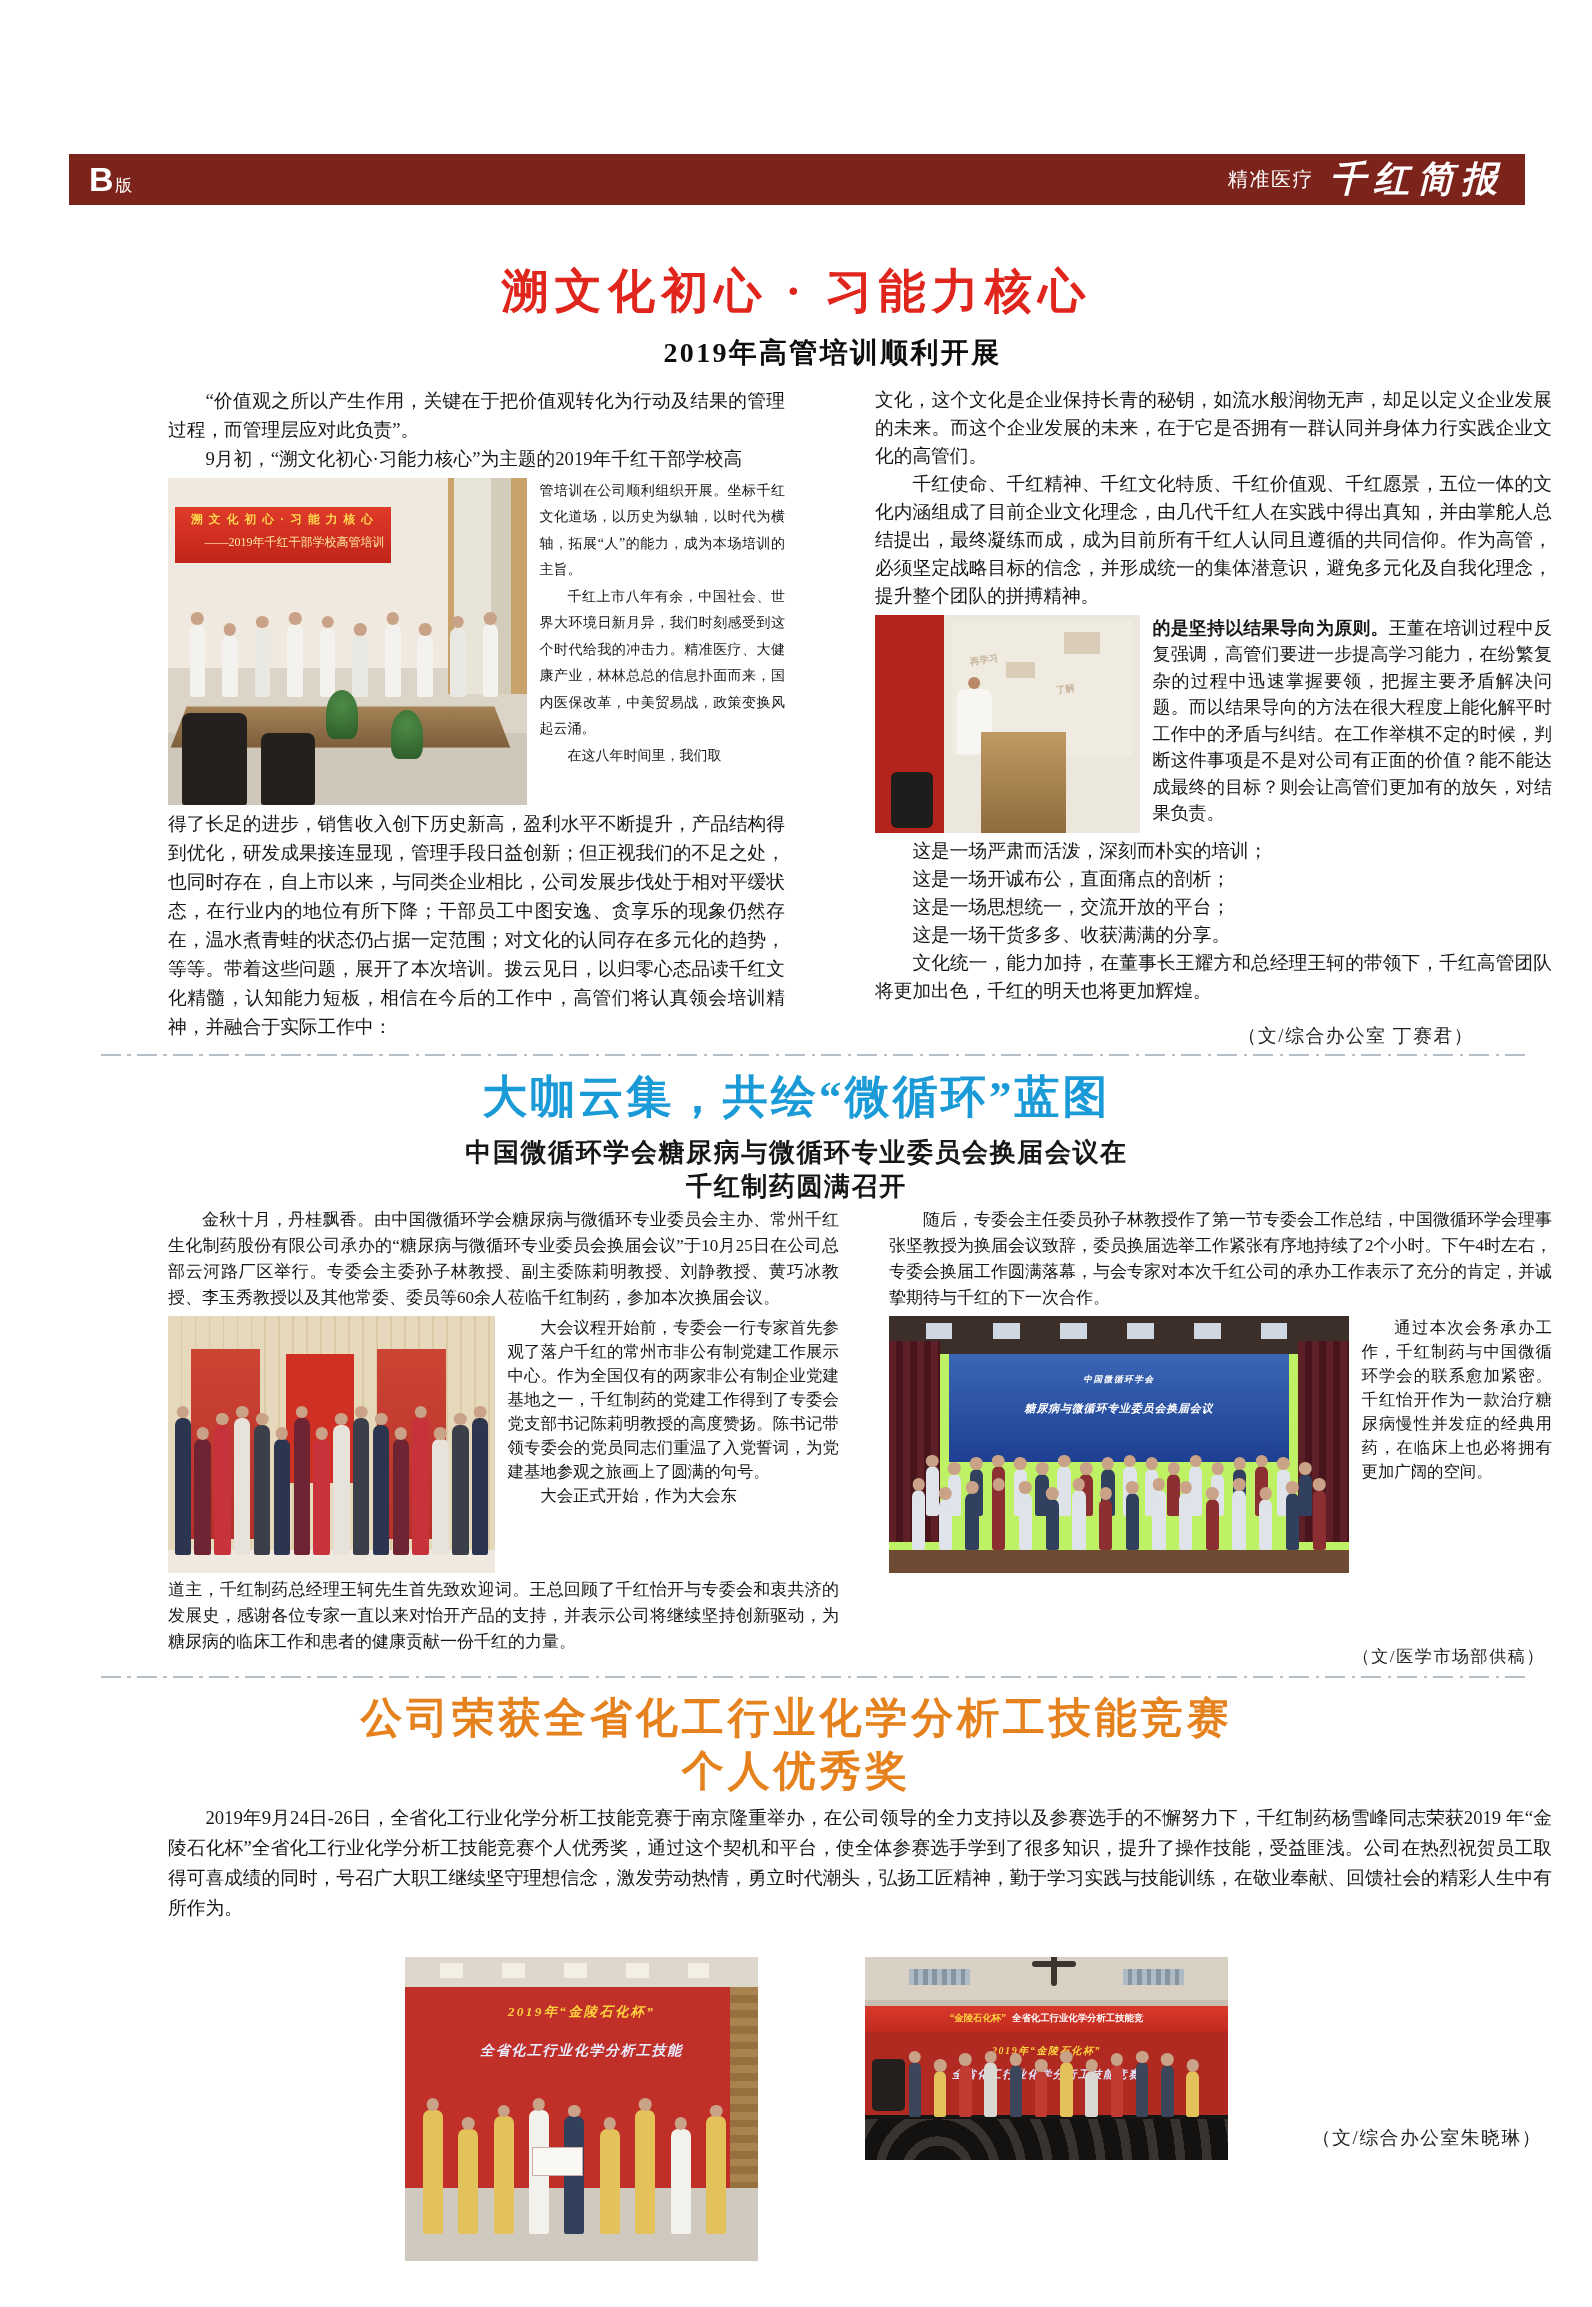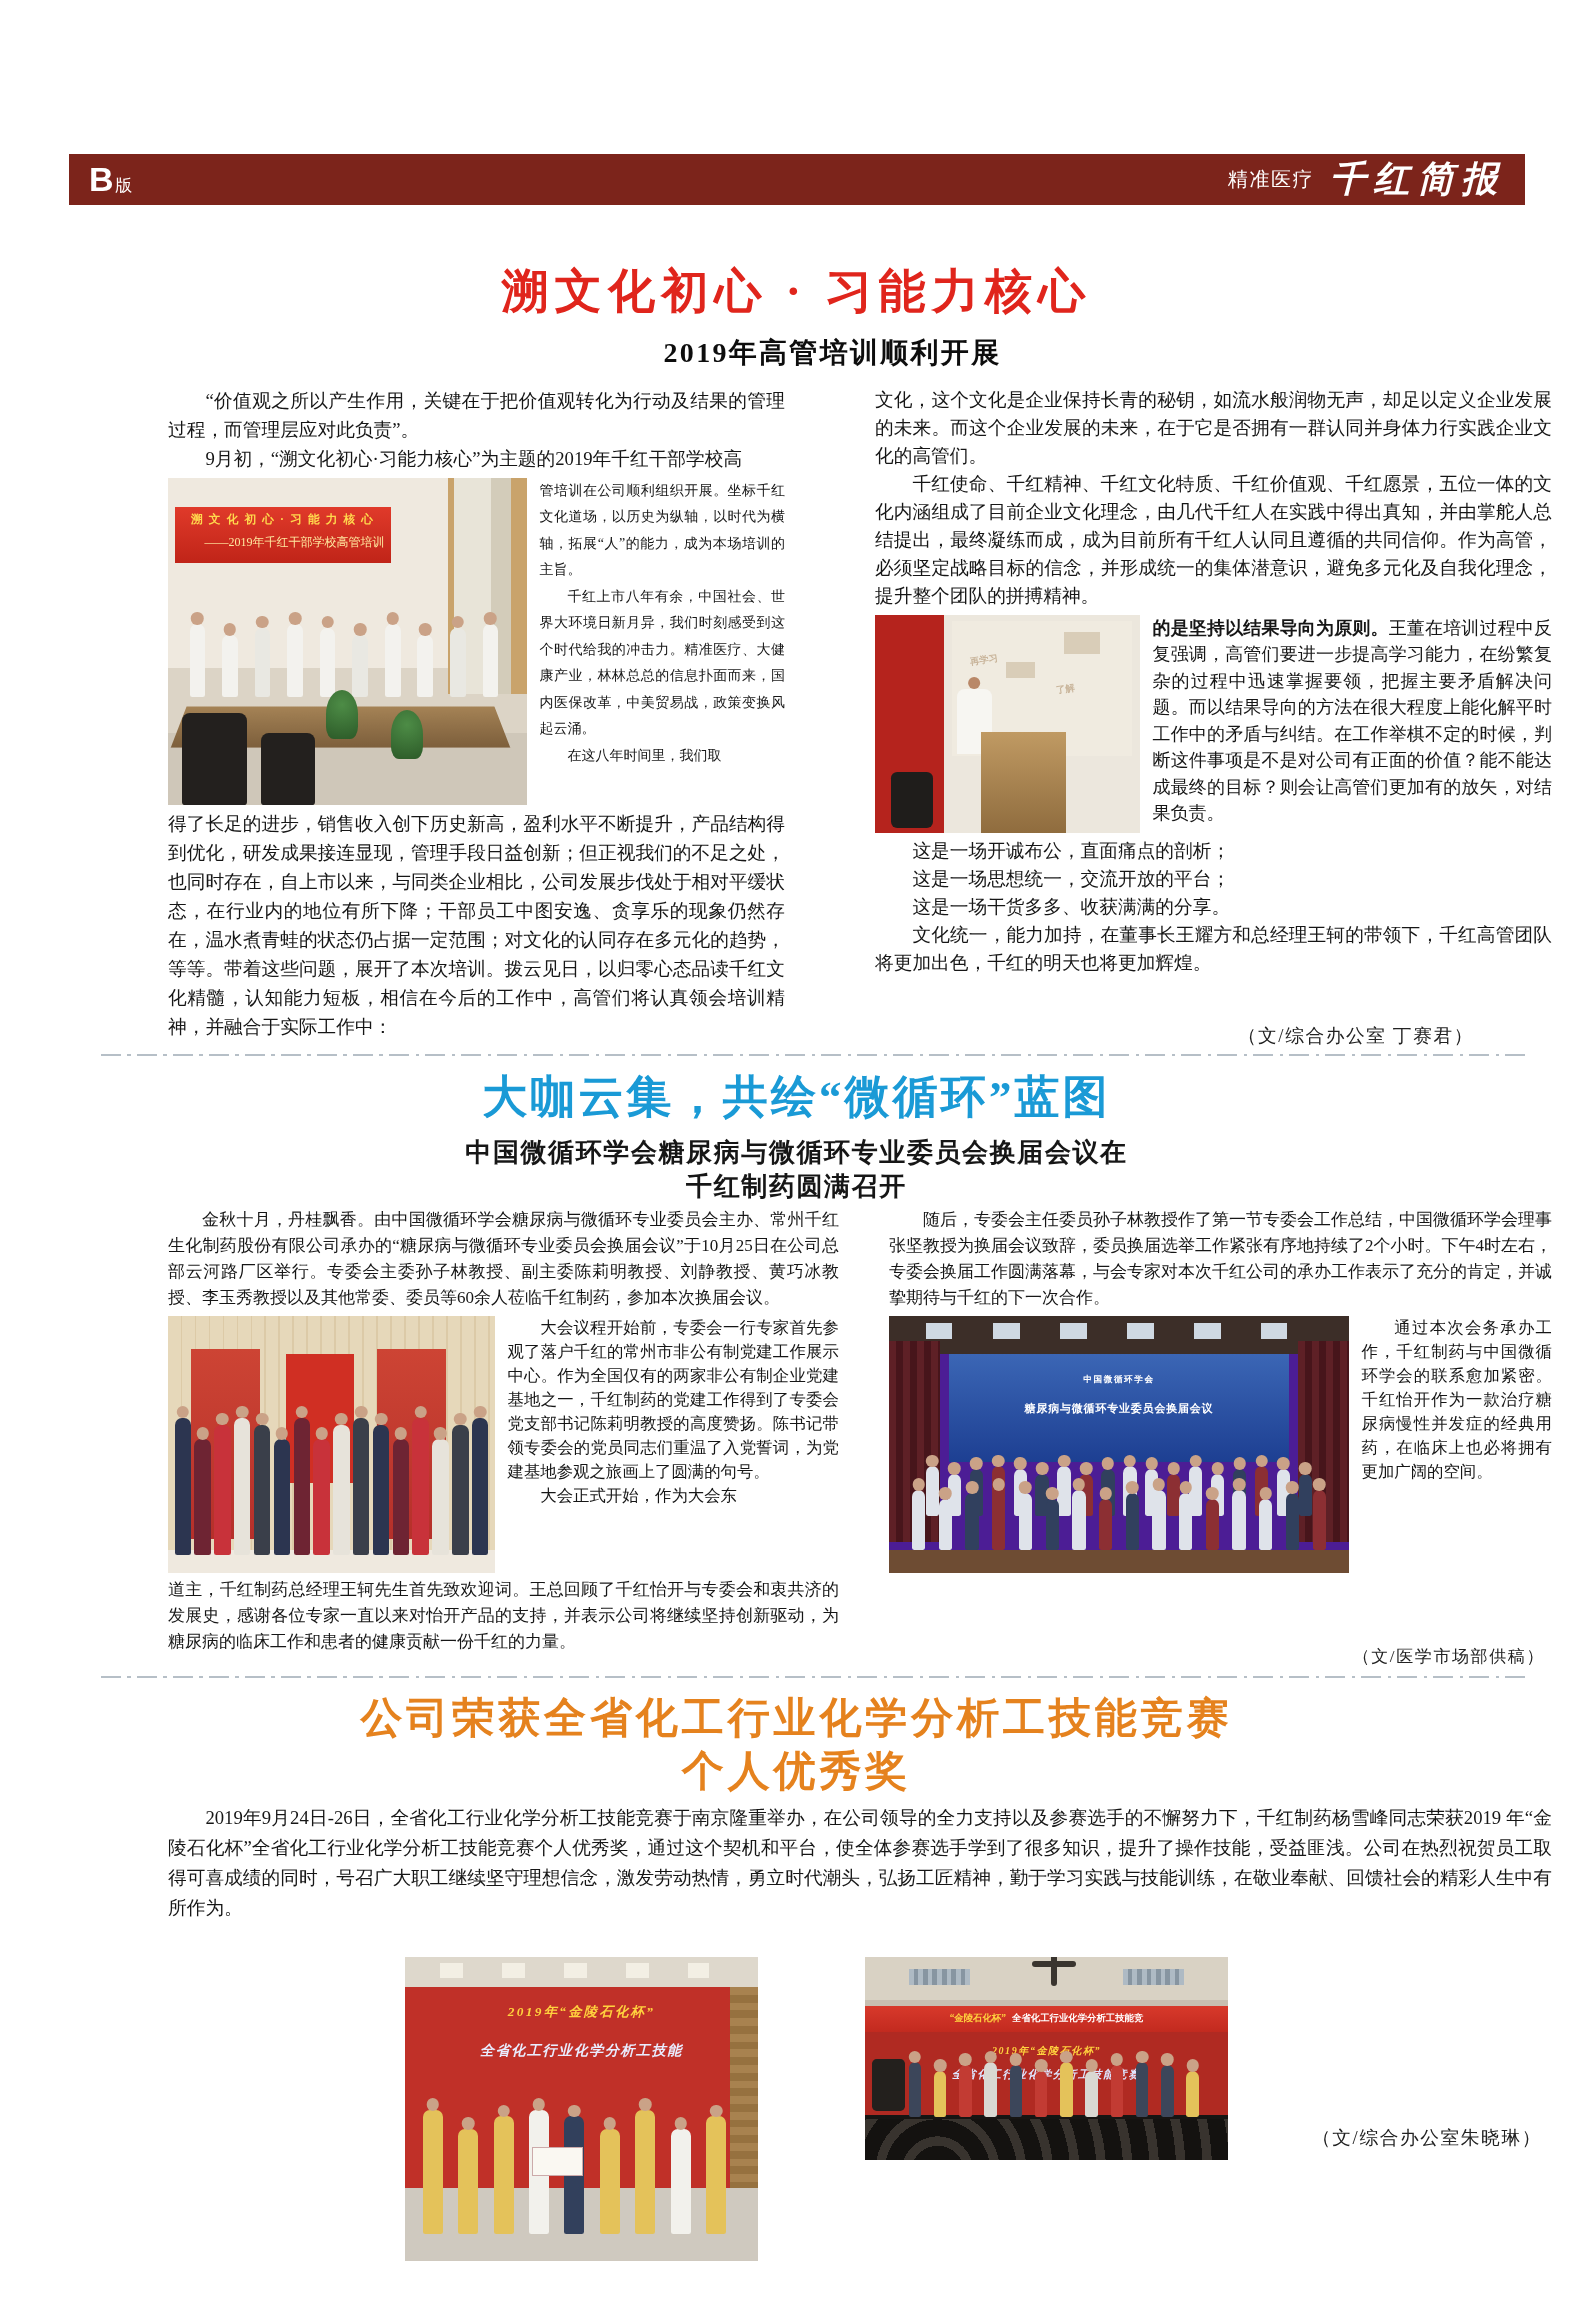--- a/index.html
+++ b/index.html
@@ -94,21 +94,21 @@
   .ph3 .flag{left:36%;top:15%;width:21%;height:50%;background:#d02f23;}
   .ph3 .floorbar{left:0;bottom:0;width:100%;height:9%;background:#efe9df;}
   .ph3 .people{left:2%;right:2%;bottom:7%;height:55%;}
   .ph3 .person{width:16.4px;}
   .ph3 .person:nth-child(5n+1){background:#2c3550;}
   .ph3 .person:nth-child(5n+2){background:#6e2433;}
   .ph3 .person:nth-child(5n+3){background:#c8323a;}
   .ph3 .person:nth-child(5n+4){background:#e7e3da;}
   .ph3 .person:nth-child(5n){background:#3a3f4a;}
   
-  .ph4{background:#4c1d95;}
+  .ph4{background:#bef264;font-style:italic;}
   .ph4 .ceiling{top:0;left:0;width:100%;height:15%;background:#3c2e28;}
   .ph4 .lights{top:3%;left:8%;width:84%;height:6%;
       background:repeating-linear-gradient(90deg,#cfd8e2 0 26.5px,transparent 26.5px 67px);}
   .ph4 .curtain{top:10%;width:11%;height:78%;background:repeating-linear-gradient(90deg,#5e2026 0 7px,#47151b 7px 14px);}
   .ph4 .screen{left:13%;top:15%;width:74%;height:42%;background:linear-gradient(#3b66b5,#1d3f92);
       color:#fff;text-align:center;}
   .ph4 .screen .l1{margin-top:3.5%;font-weight:bold;font-size:8.6px;letter-spacing:1.6px;}
   .ph4 .screen .l2{font-weight:bold;font-size:11px;letter-spacing:0.8px;margin-top:3.1px;}
   .ph4 .rowA{left:8%;right:8%;bottom:22%;height:20%;}
   .ph4 .rowB{left:5%;right:5%;bottom:9%;height:24%;}
@@ -216,20 +216,21 @@
           <span class="layer shape" style="left:30%;top:30%;width:16%;height:12%;"></span>
         </div>
         <div class="layer speaker"></div>
         <div class="layer podium"></div>
         <div class="layer chair"></div>
       </div>
       <div class="beside">
         <p><b>的是坚持以结果导向为原则。</b><span>王董在培训过程中反复强调，高管们要进一步提高学习能力，在纷繁复杂的过程中迅速掌握要领，把握主要矛盾解决问题。而以结果导向的方法在很大程度上能化解平时工作中的矛盾与纠结。在工作举棋不定的时候，判断这件事项是不是对公司有正面的价值？能不能达成最终的目标？则会让高管们更加有的放矢，对结果负责。</span></p>
       </div>
     </div>
+    <p class="ind">这是一场严肃而活泼，深刻而朴实的培训；</p>
     <p class="ind">这是一场开诚布公，直面痛点的剖析；</p>
     <p class="ind">这是一场思想统一，交流开放的平台；</p>
     <p class="ind">这是一场干货多多、收获满满的分享。</p>
     <p class="ind">文化统一，能力加持，在董事长王耀方和总经理王轲的带领下，千红高管团队将更加出色，千红的明天也将更加辉煌。</p>
   </div>
 
   <div class="byline b1">（文/综合办公室 丁赛君）</div>
   <div class="divider d1"></div>
 
   <div class="ctr t2">大咖云集，共绘“微循环”蓝图</div>

